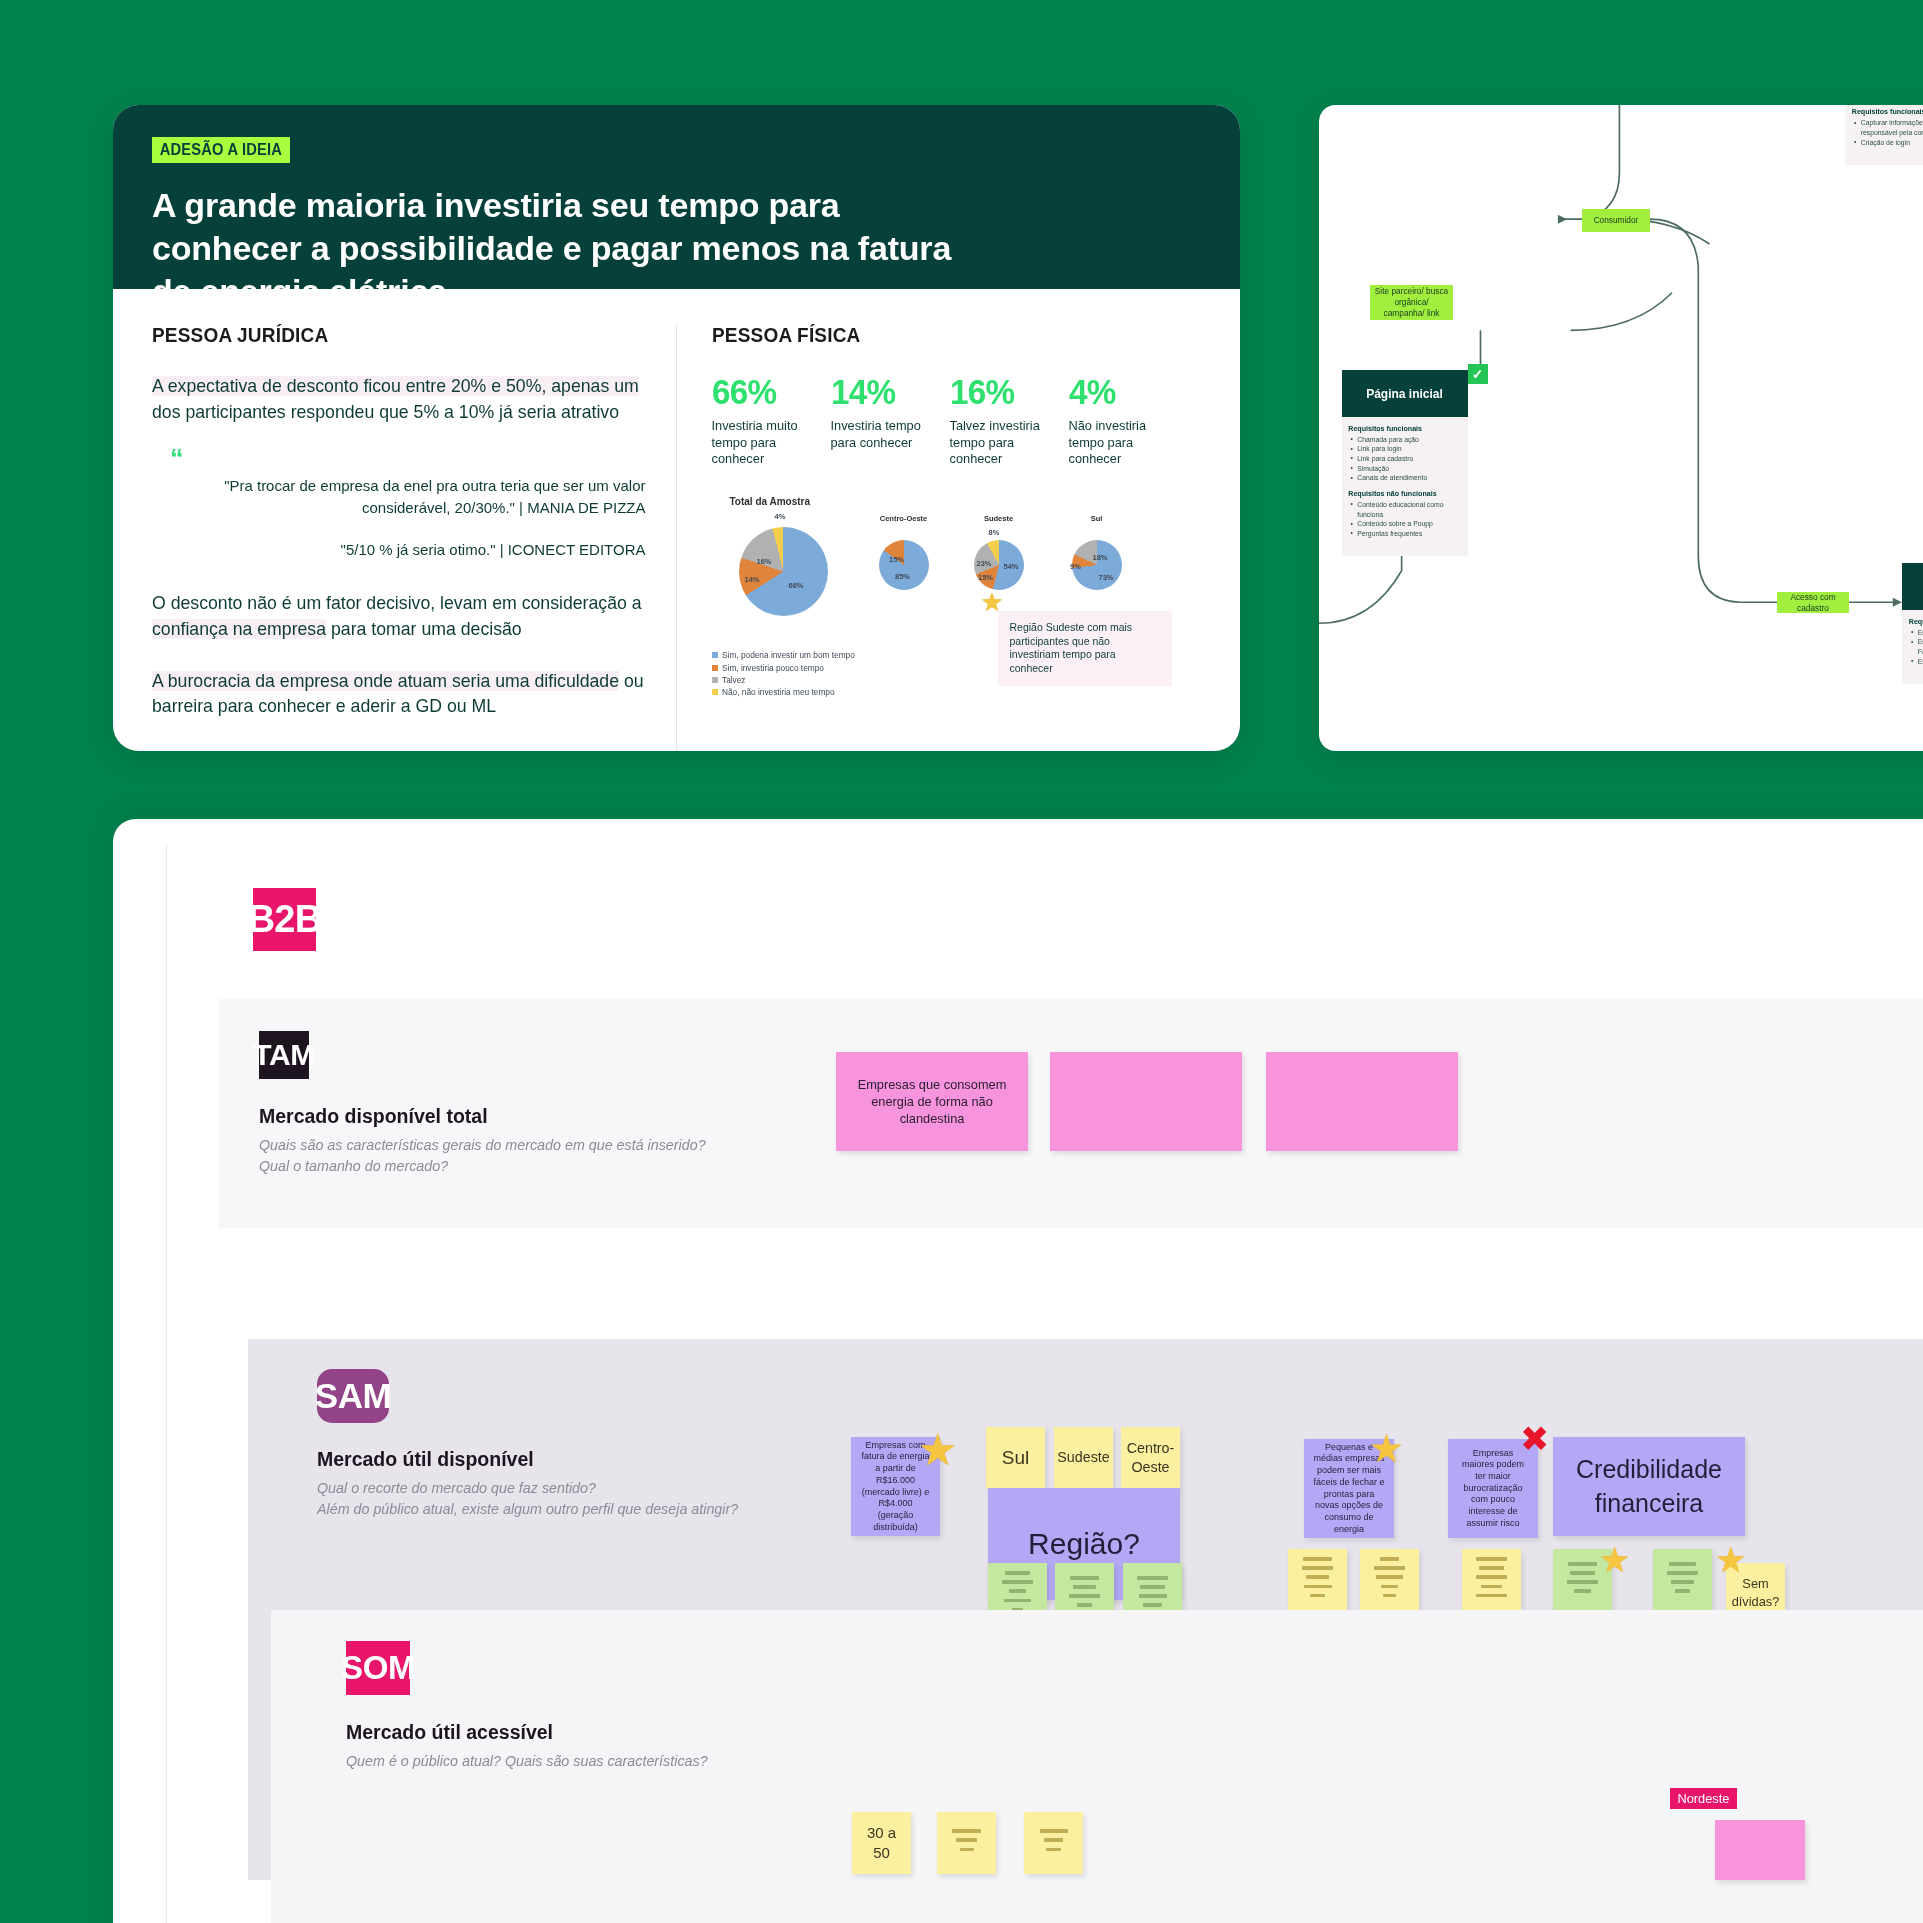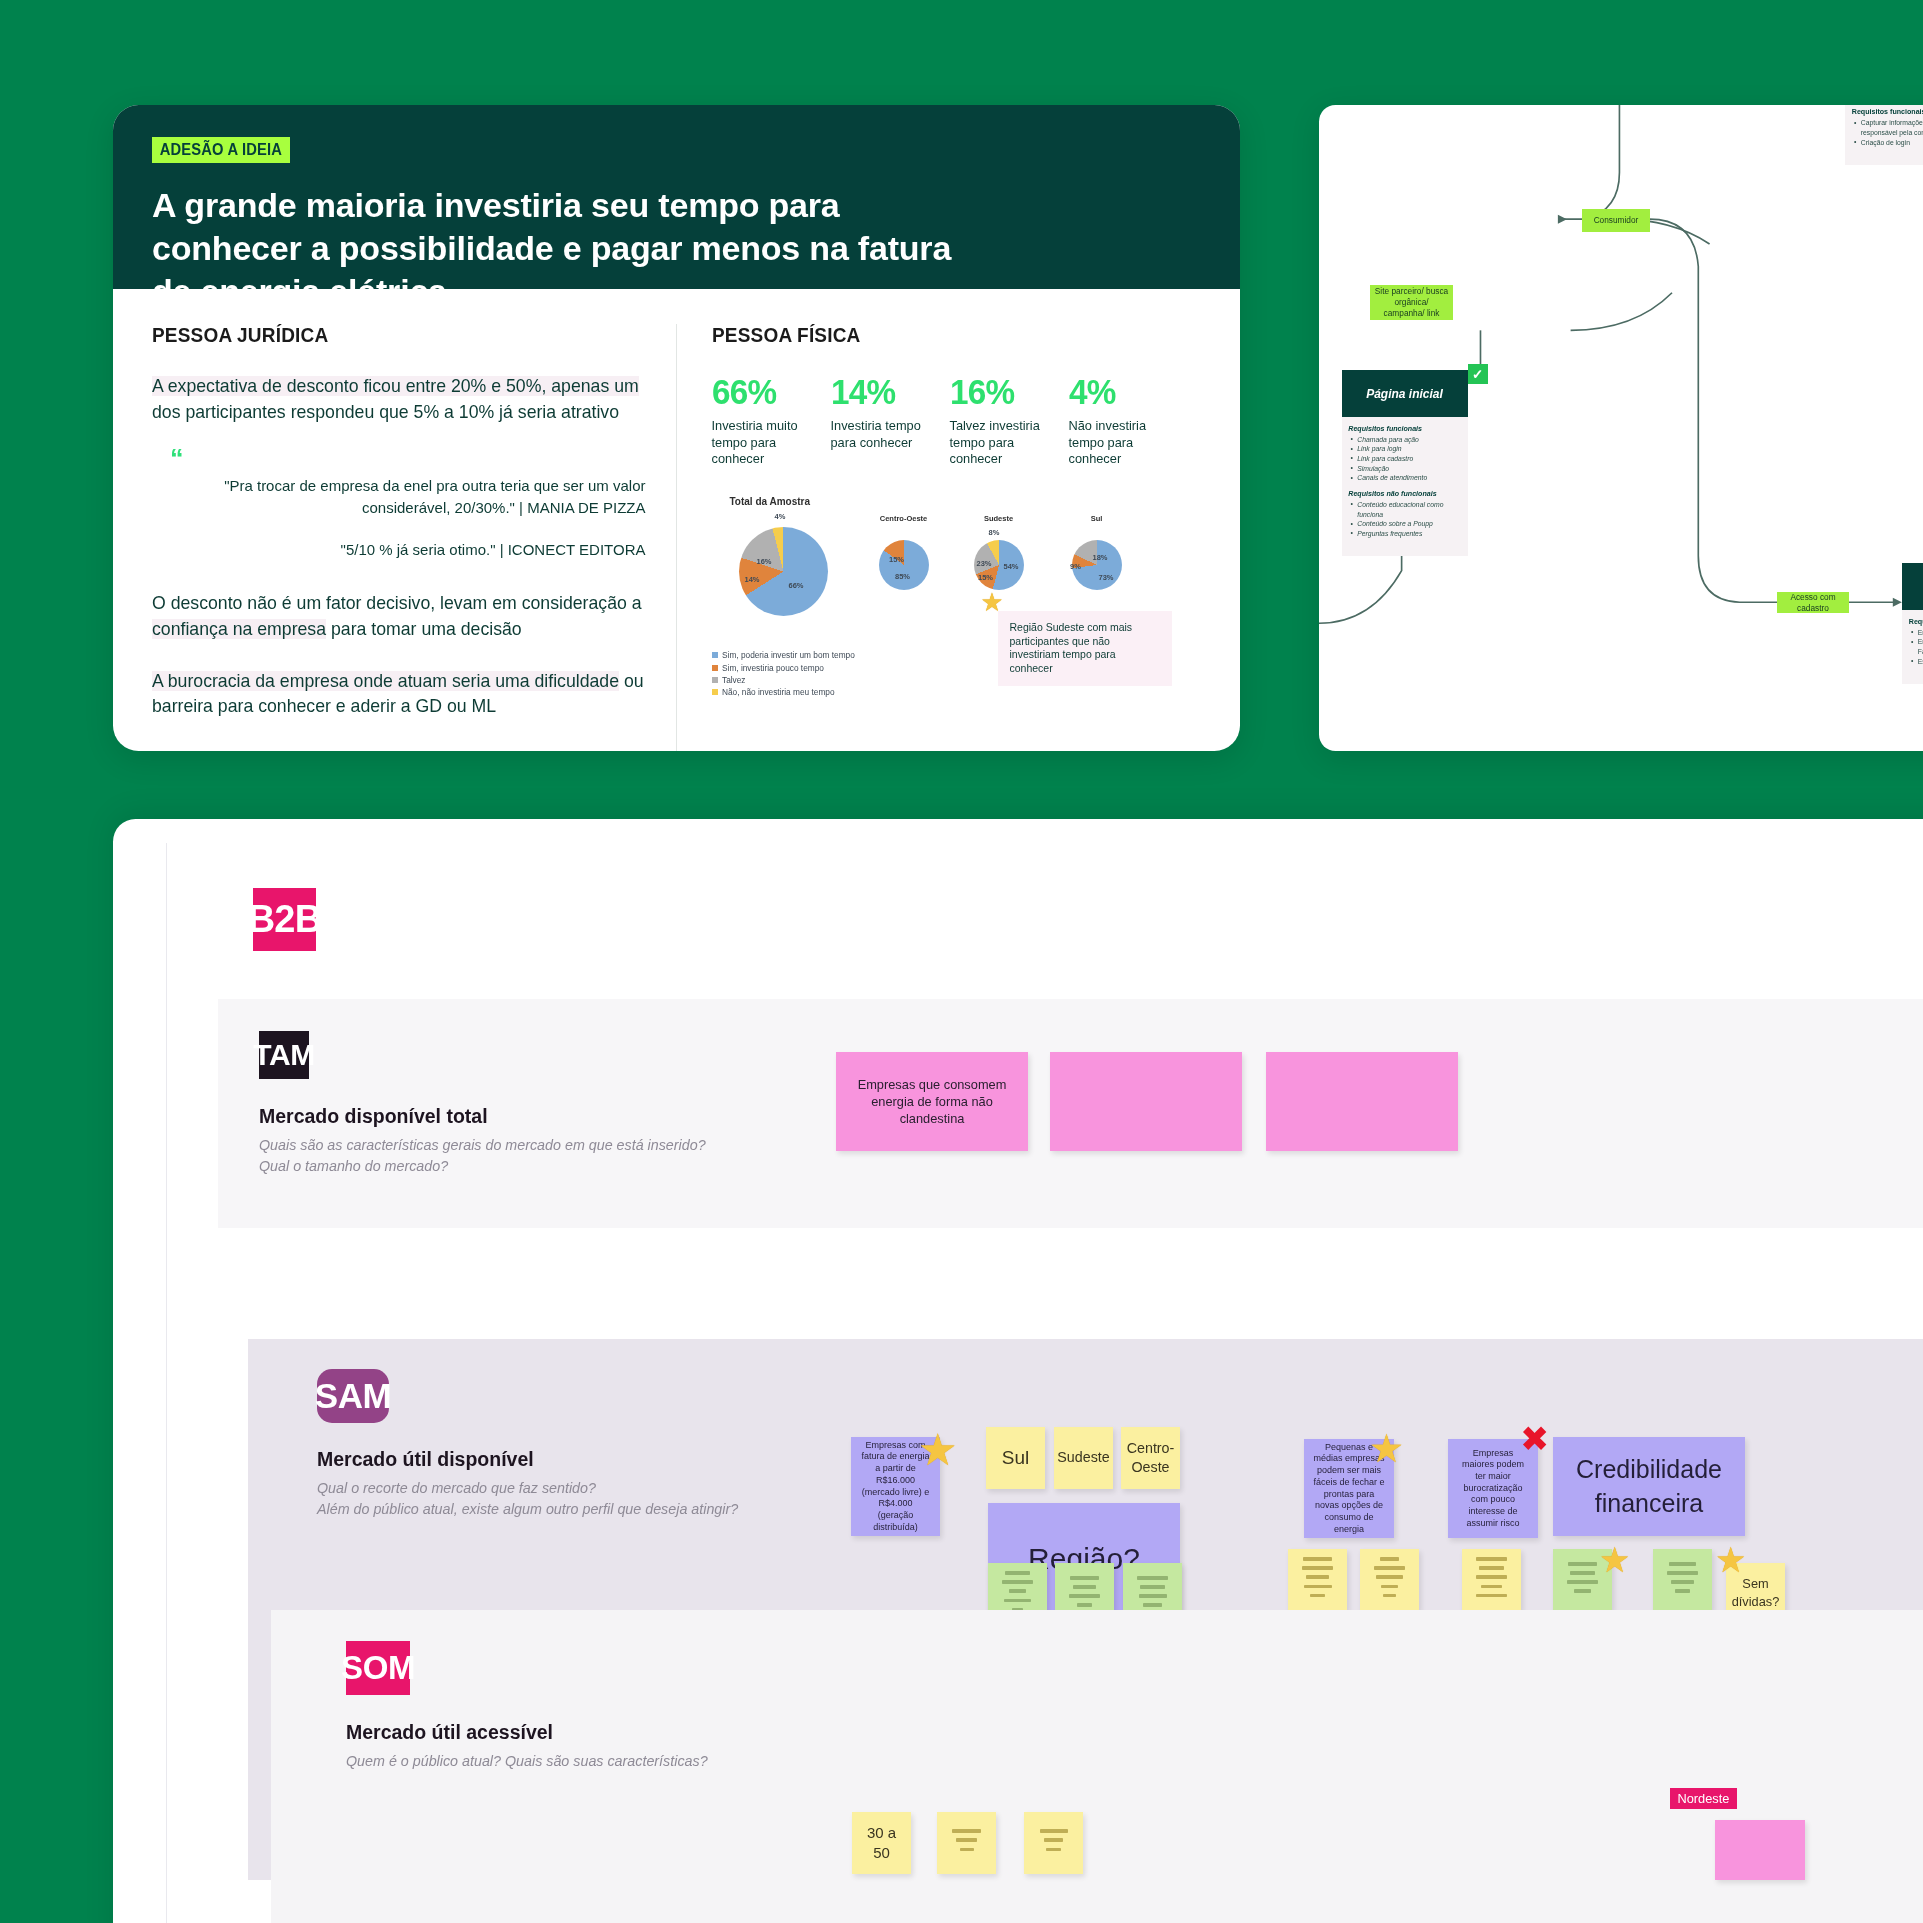--- a/index.html
+++ b/index.html
@@ -393,21 +393,21 @@
       <polygon points="318,146 330,152 318,158"></polygon>
     </g>
   </svg>
 
   <div class="fnode" style="left:263px; top:104px; width:68px; height:22.5px;">Consumidor</div>
 
   <div class="fnode" style="left:51px; top:180px; width:83px; height:35px;">Site parceiro/ busca orgânica/ campanha/ link</div>
 
   <div class="fnode" style="left:458px; top:487px; width:72px; height:21px;">Acesso com cadastro</div>
 
-  <div class="fbox" style="left:22.5px; top:265px;font-style:italic;">
+  <div class="fbox" style="left:22.5px; top:265px;">
     <div class="fbox-head">Página inicial</div>
     <div class="fbox-body">
       <div class="fb-t">Requisitos funcionais</div>
       <ul class="fb-ul">
         <li>Chamada para ação</li>
         <li>Link para login</li>
         <li>Link para cadastro</li>
         <li>Simulação</li>
         <li>Canais de atendimento</li>
       </ul>
@@ -468,21 +468,21 @@
       <span>Qual o recorte do mercado que faz sentido?</span><br>
       <span>Além do público atual, existe algum outro perfil que deseja atingir?</span>
     </div>
 
     <div class="note purple tiny" style="left:684px; top:594px; width:89px; height:99px;">Empresas com fatura de energia a partir de R$16.000 (mercado livre) e R$4.000 (geração distribuída)</div>
     <div class="star" style="left:751px; top:585px; font-size:44px;">★</div>
 
     <div class="note yellow" style="left:819px; top:584px; width:59px; height:62px; font-size:19px;">Sul</div>
     <div class="note yellow" style="left:887px; top:584px; width:59px; height:62px; font-size:14.3px;">Sudeste</div>
     <div class="note yellow" style="left:954px; top:584px; width:59px; height:62px; font-size:14.3px;">Centro-Oeste</div>
-    <div class="note purple" style="left:821px; top:660px; width:192px; height:112px; font-size:30px;">Região?</div>
+    <div class="note purple" style="left:821px; top:645px; width:192px; height:112px; font-size:30px;">Região?</div>
 
     <div class="note green" style="left:821px; top:720px; width:59px; height:62px;">
       <div class="lines">
           <i style="width:70%"></i>
           <i style="width:88%"></i>
           <i style="width:50%"></i>
           <i style="width:78%"></i>
           <i style="width:32%"></i>
         </div>
     </div>

